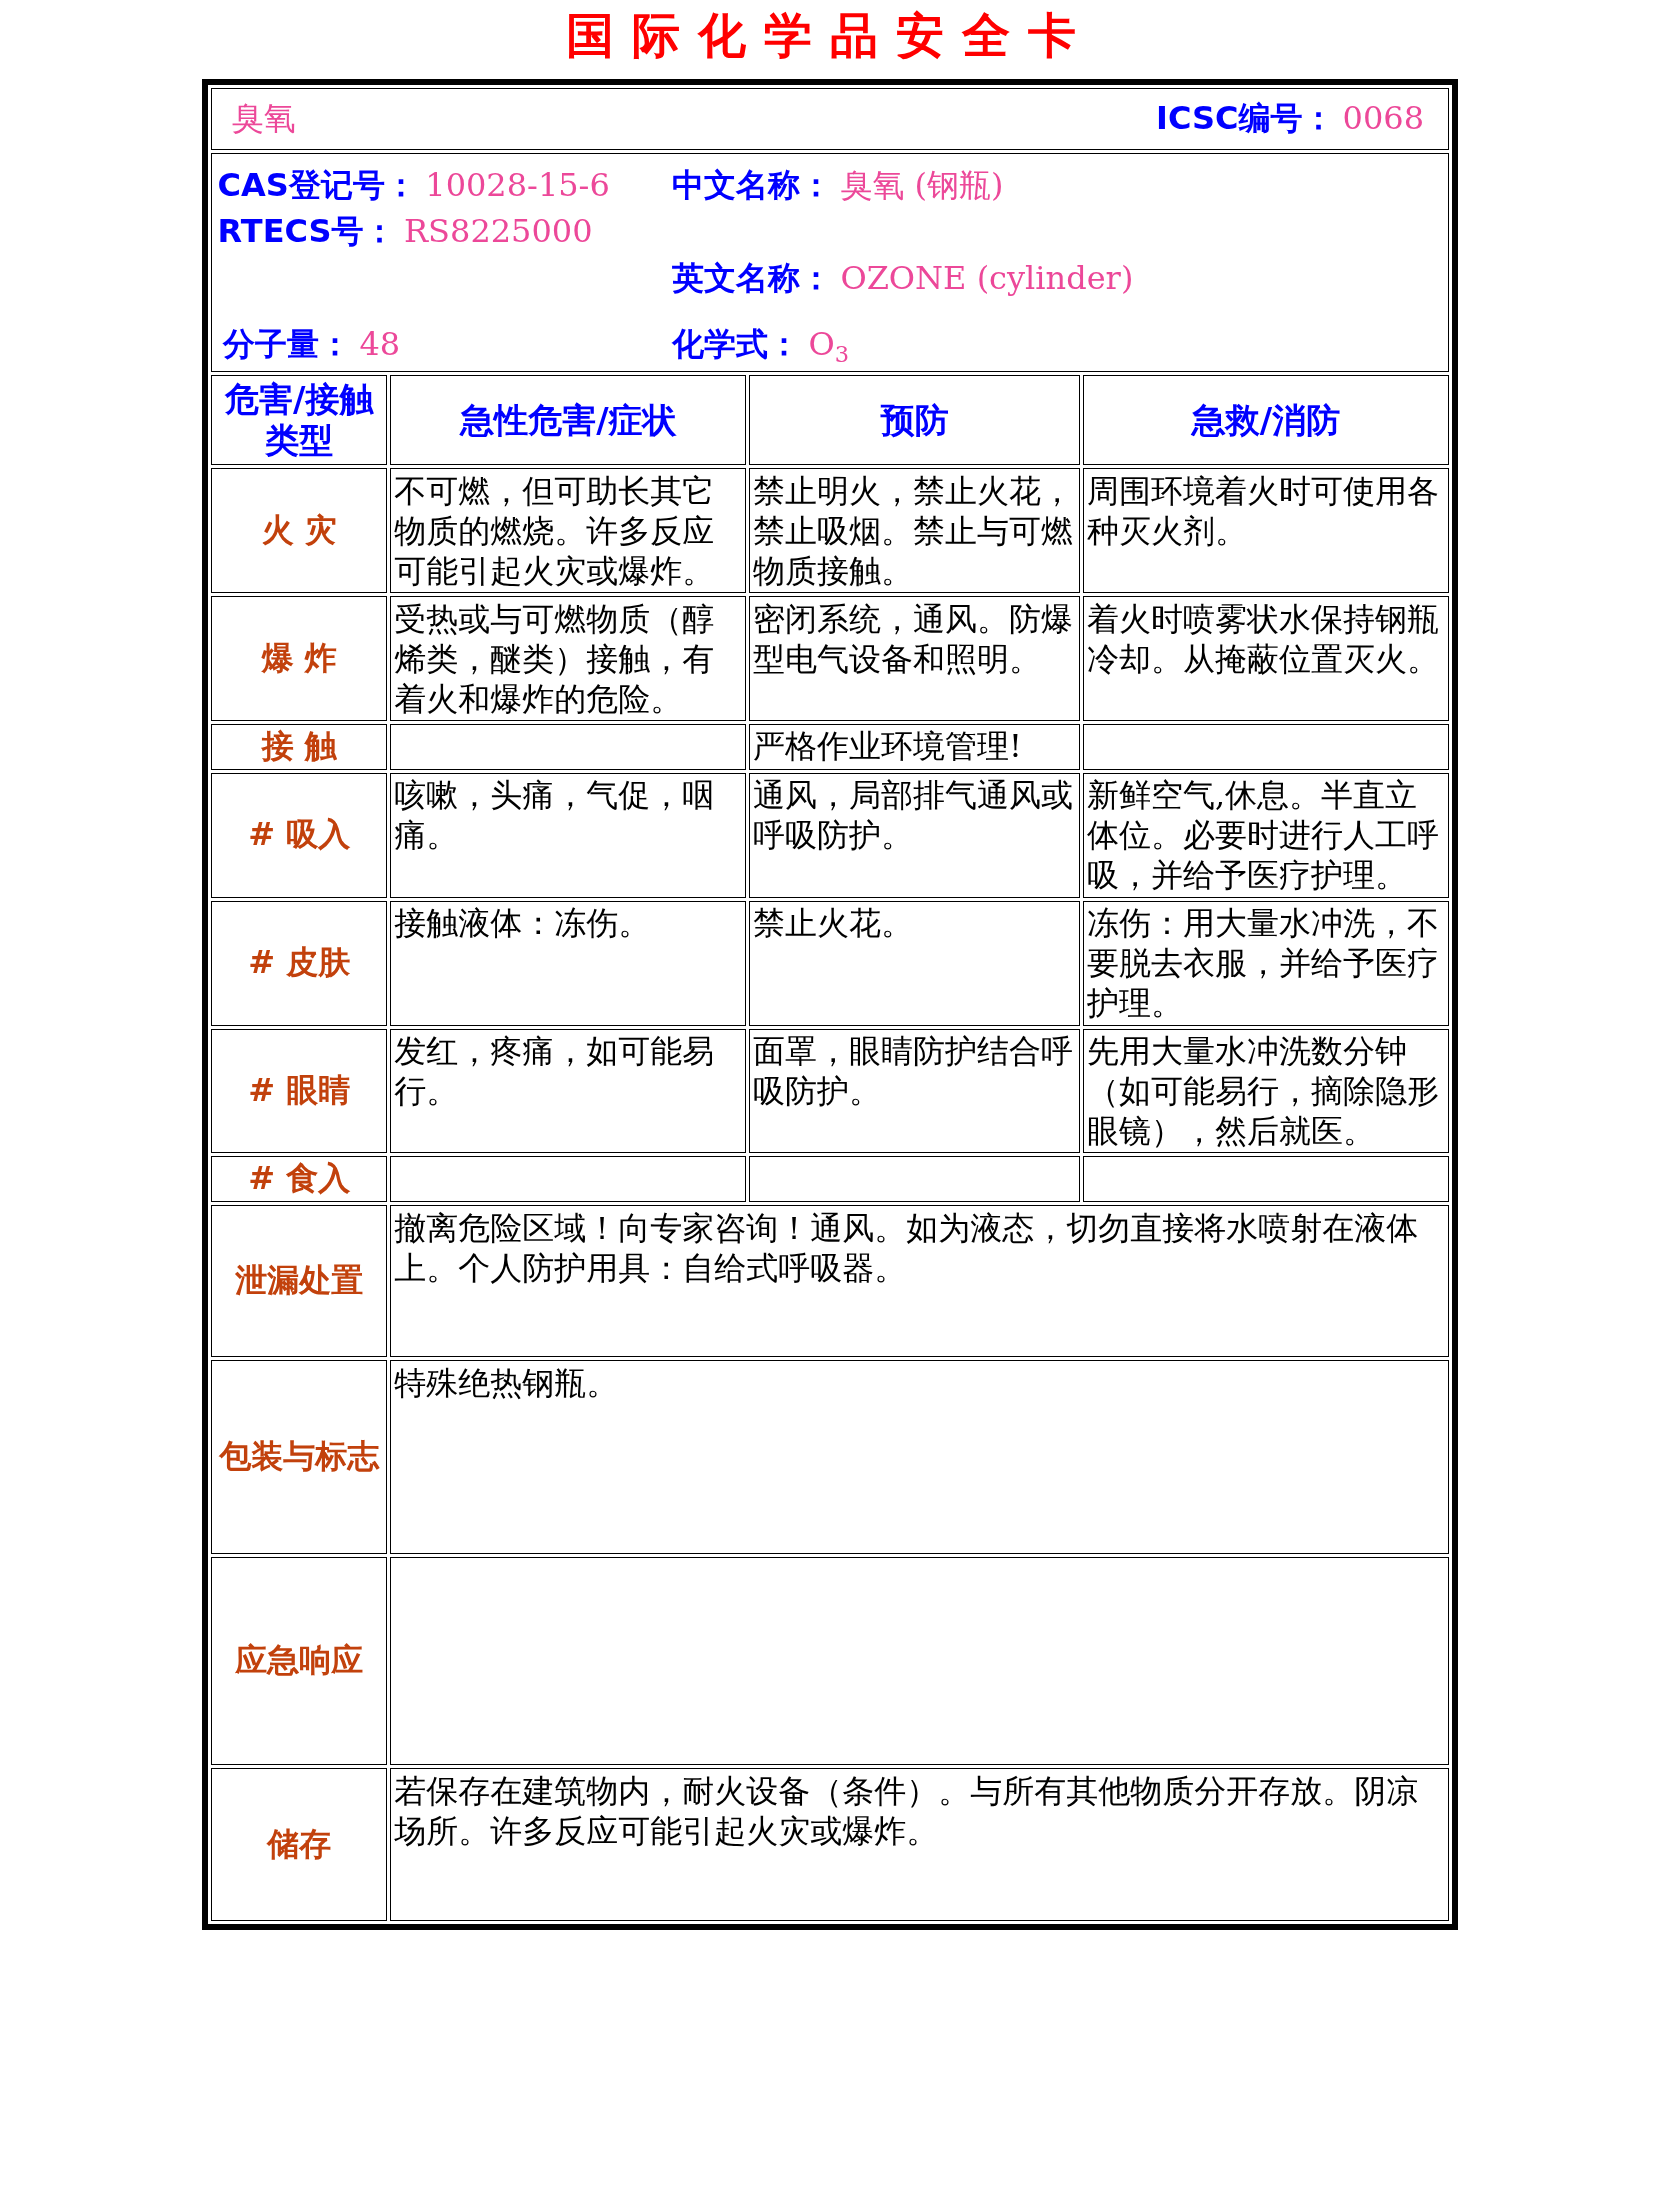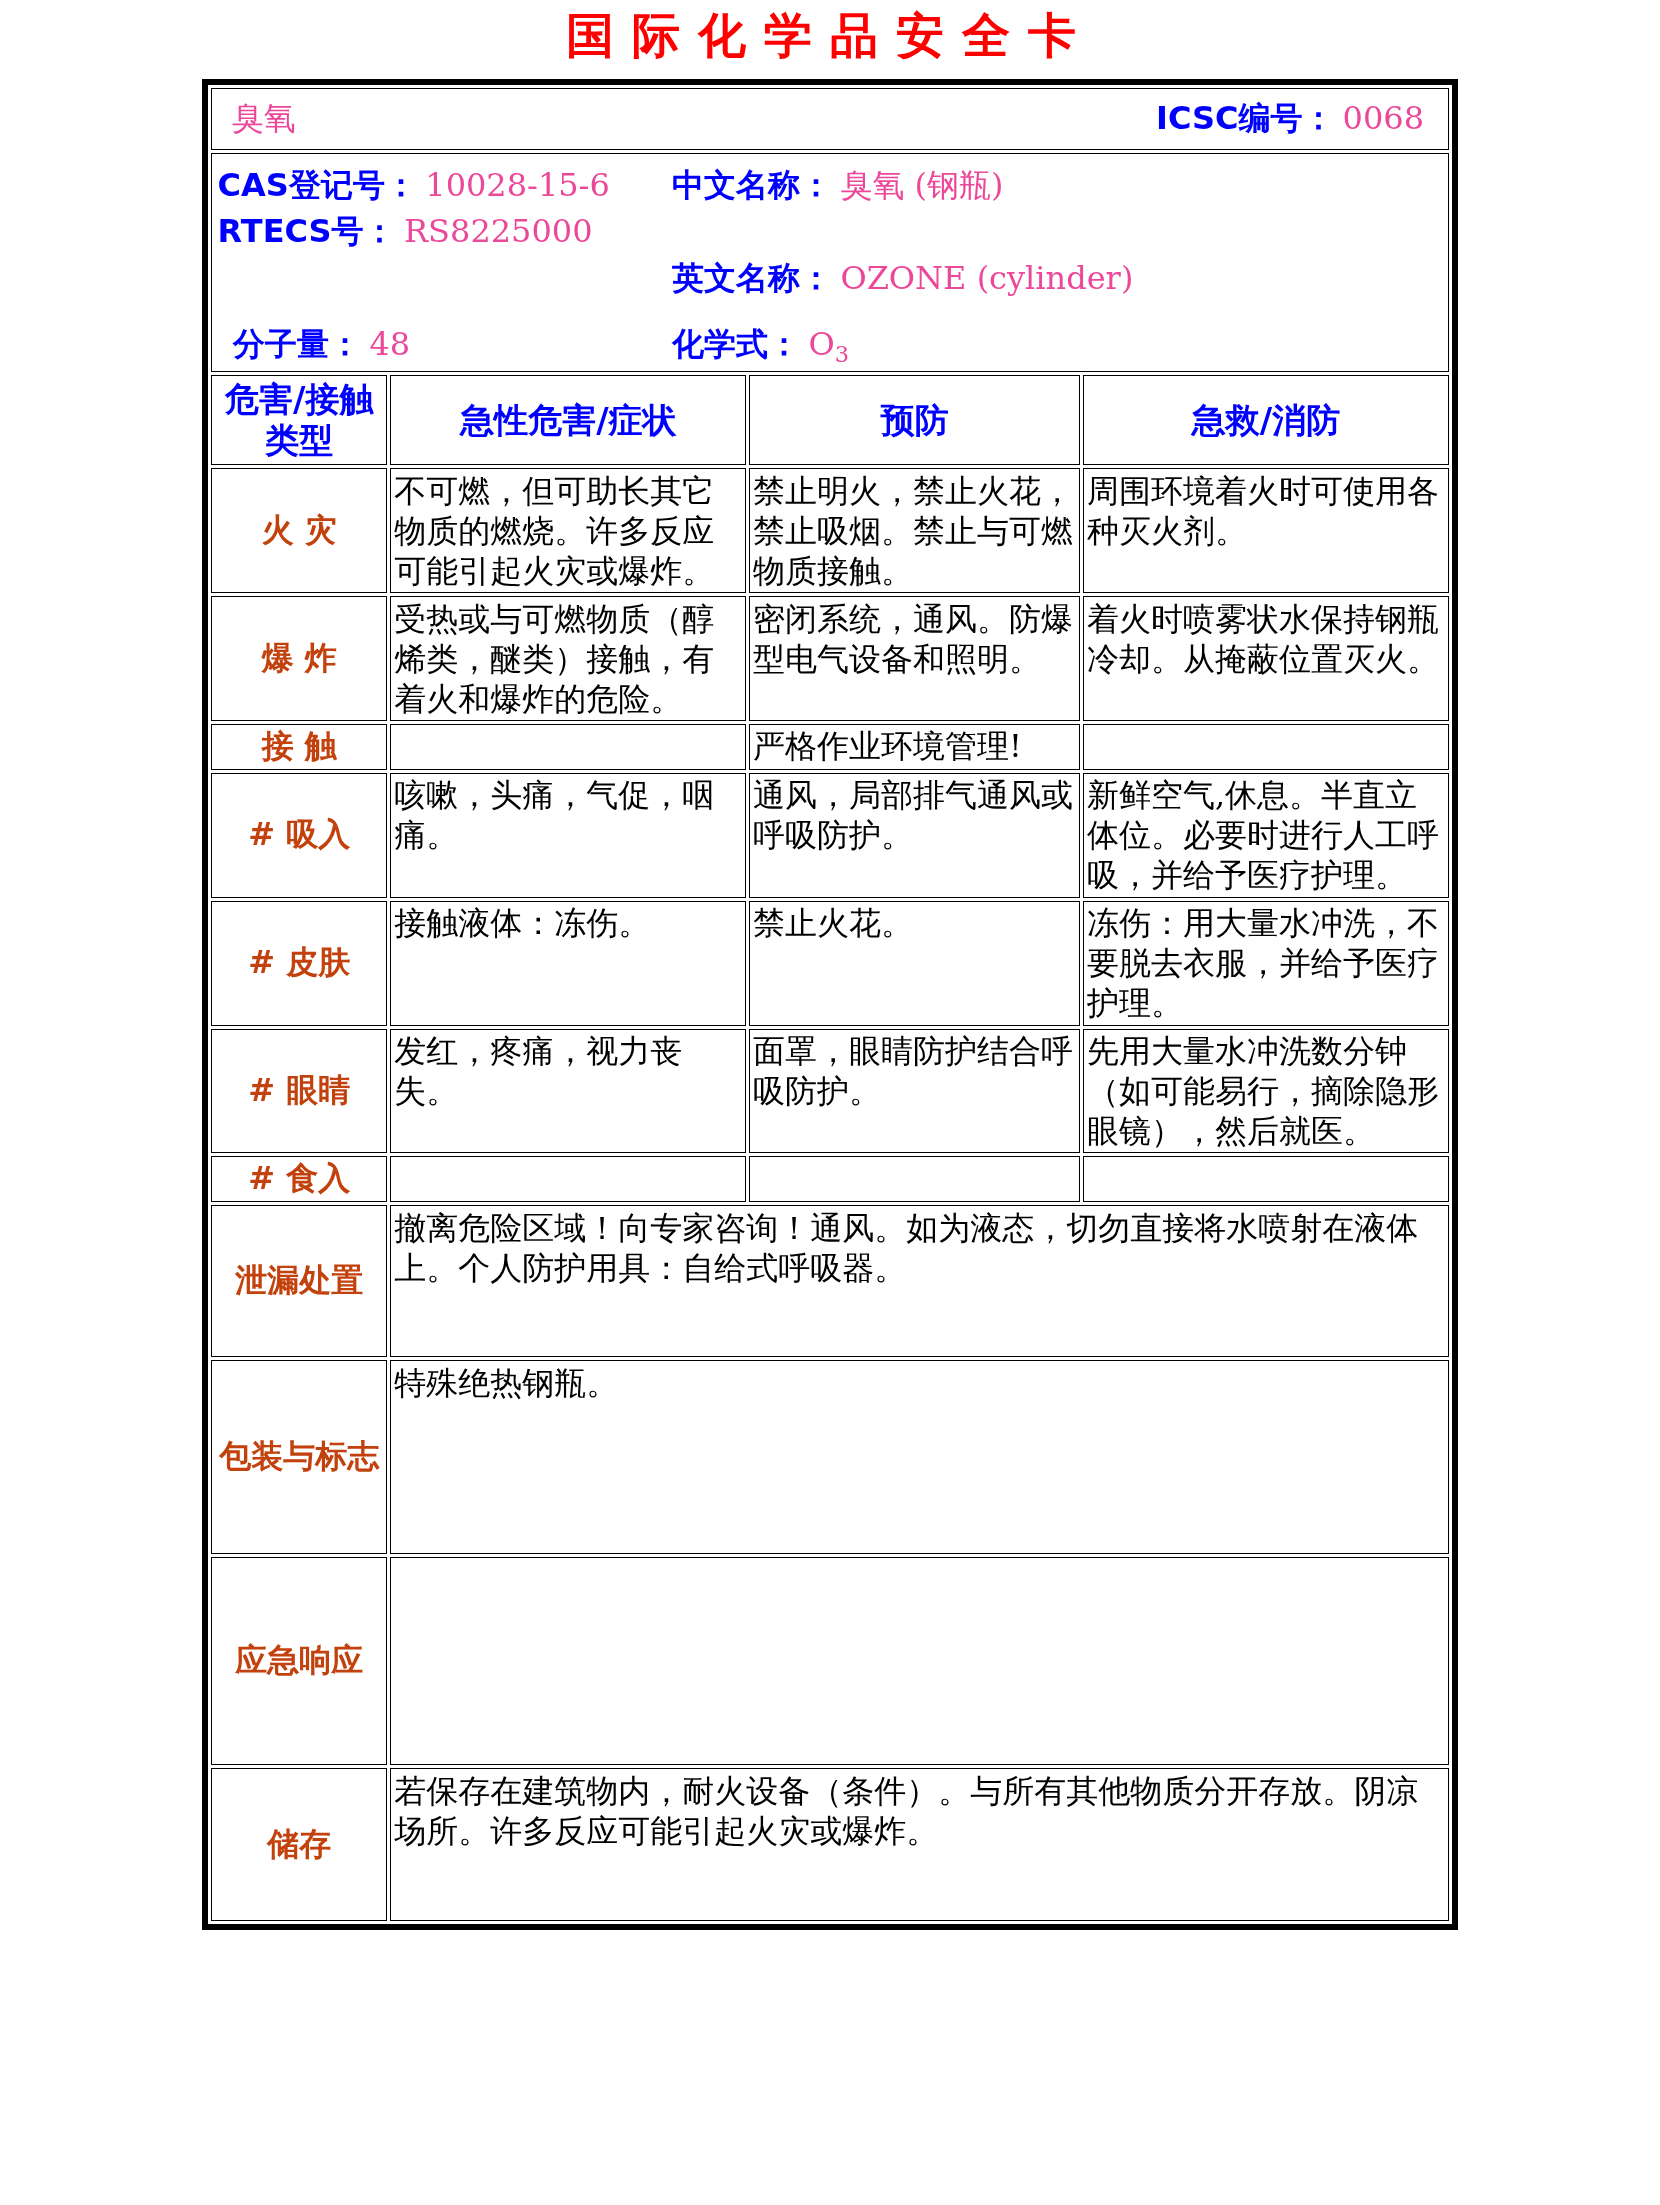--- a/index.html
+++ b/index.html
@@ -49,21 +49,21 @@
   .icsc-group { white-space: nowrap; }
   .icsc-group .val { margin-left: 8px; }
 
   
   tr.r-id td { height: 219px; vertical-align: top; }
   .id-wrap { position: relative; height: 211px; font-size: 32px; white-space: nowrap; }
   .id-item { position: absolute; }
   .id-item .val { margin-left: 8.4px; }
   .pos-cas     { top: 9.8px;  left: 5.6px; }
   .pos-rtecs   { top: 56px;  left: 5.6px; }
-  .pos-mw      { top: 169px; left: 21px; }
+  .pos-mw      { top: 169px; left: 11px; }
   .pos-cnname  { top: 9.8px;  left: 460px; }
   .pos-enname  { top: 103px; left: 460px; text-align: center; }
   .pos-formula { top: 169px; left: 460px; }
   sub.formula-sub { font-size: 22.5px; vertical-align: sub; }
 
   
   tr.r-head td {
     height: 90px;
     text-align: center; vertical-align: middle;
     color: #0000ff; font-weight: bold;
@@ -166,21 +166,21 @@
       <td class="body-cell">新鲜空气,休息。半直立体位。必要时进行人工呼吸，并给予医疗护理。</td>
     </tr>
     <tr class="r-skin">
       <td class="label-cell"># 皮肤</td>
       <td class="body-cell">接触液体：冻伤。</td>
       <td class="body-cell">禁止火花。</td>
       <td class="body-cell">冻伤：用大量水冲洗，不要脱去衣服，并给予医疗护理。</td>
     </tr>
     <tr class="r-eyes">
       <td class="label-cell"># 眼睛</td>
-      <td class="body-cell">发红，疼痛，视力丧失。</td>
+      <td class="body-cell">发红，疼痛，如可能易行。</td>
       <td class="body-cell">面罩，眼睛防护结合呼吸防护。</td>
       <td class="body-cell">先用大量水冲洗数分钟（如可能易行，摘除隐形眼镜），然后就医。</td>
     </tr>
     <tr class="r-ingestion">
       <td class="label-cell"># 食入</td>
       <td class="body-cell"></td>
       <td class="body-cell"></td>
       <td class="body-cell"></td>
     </tr>
 

